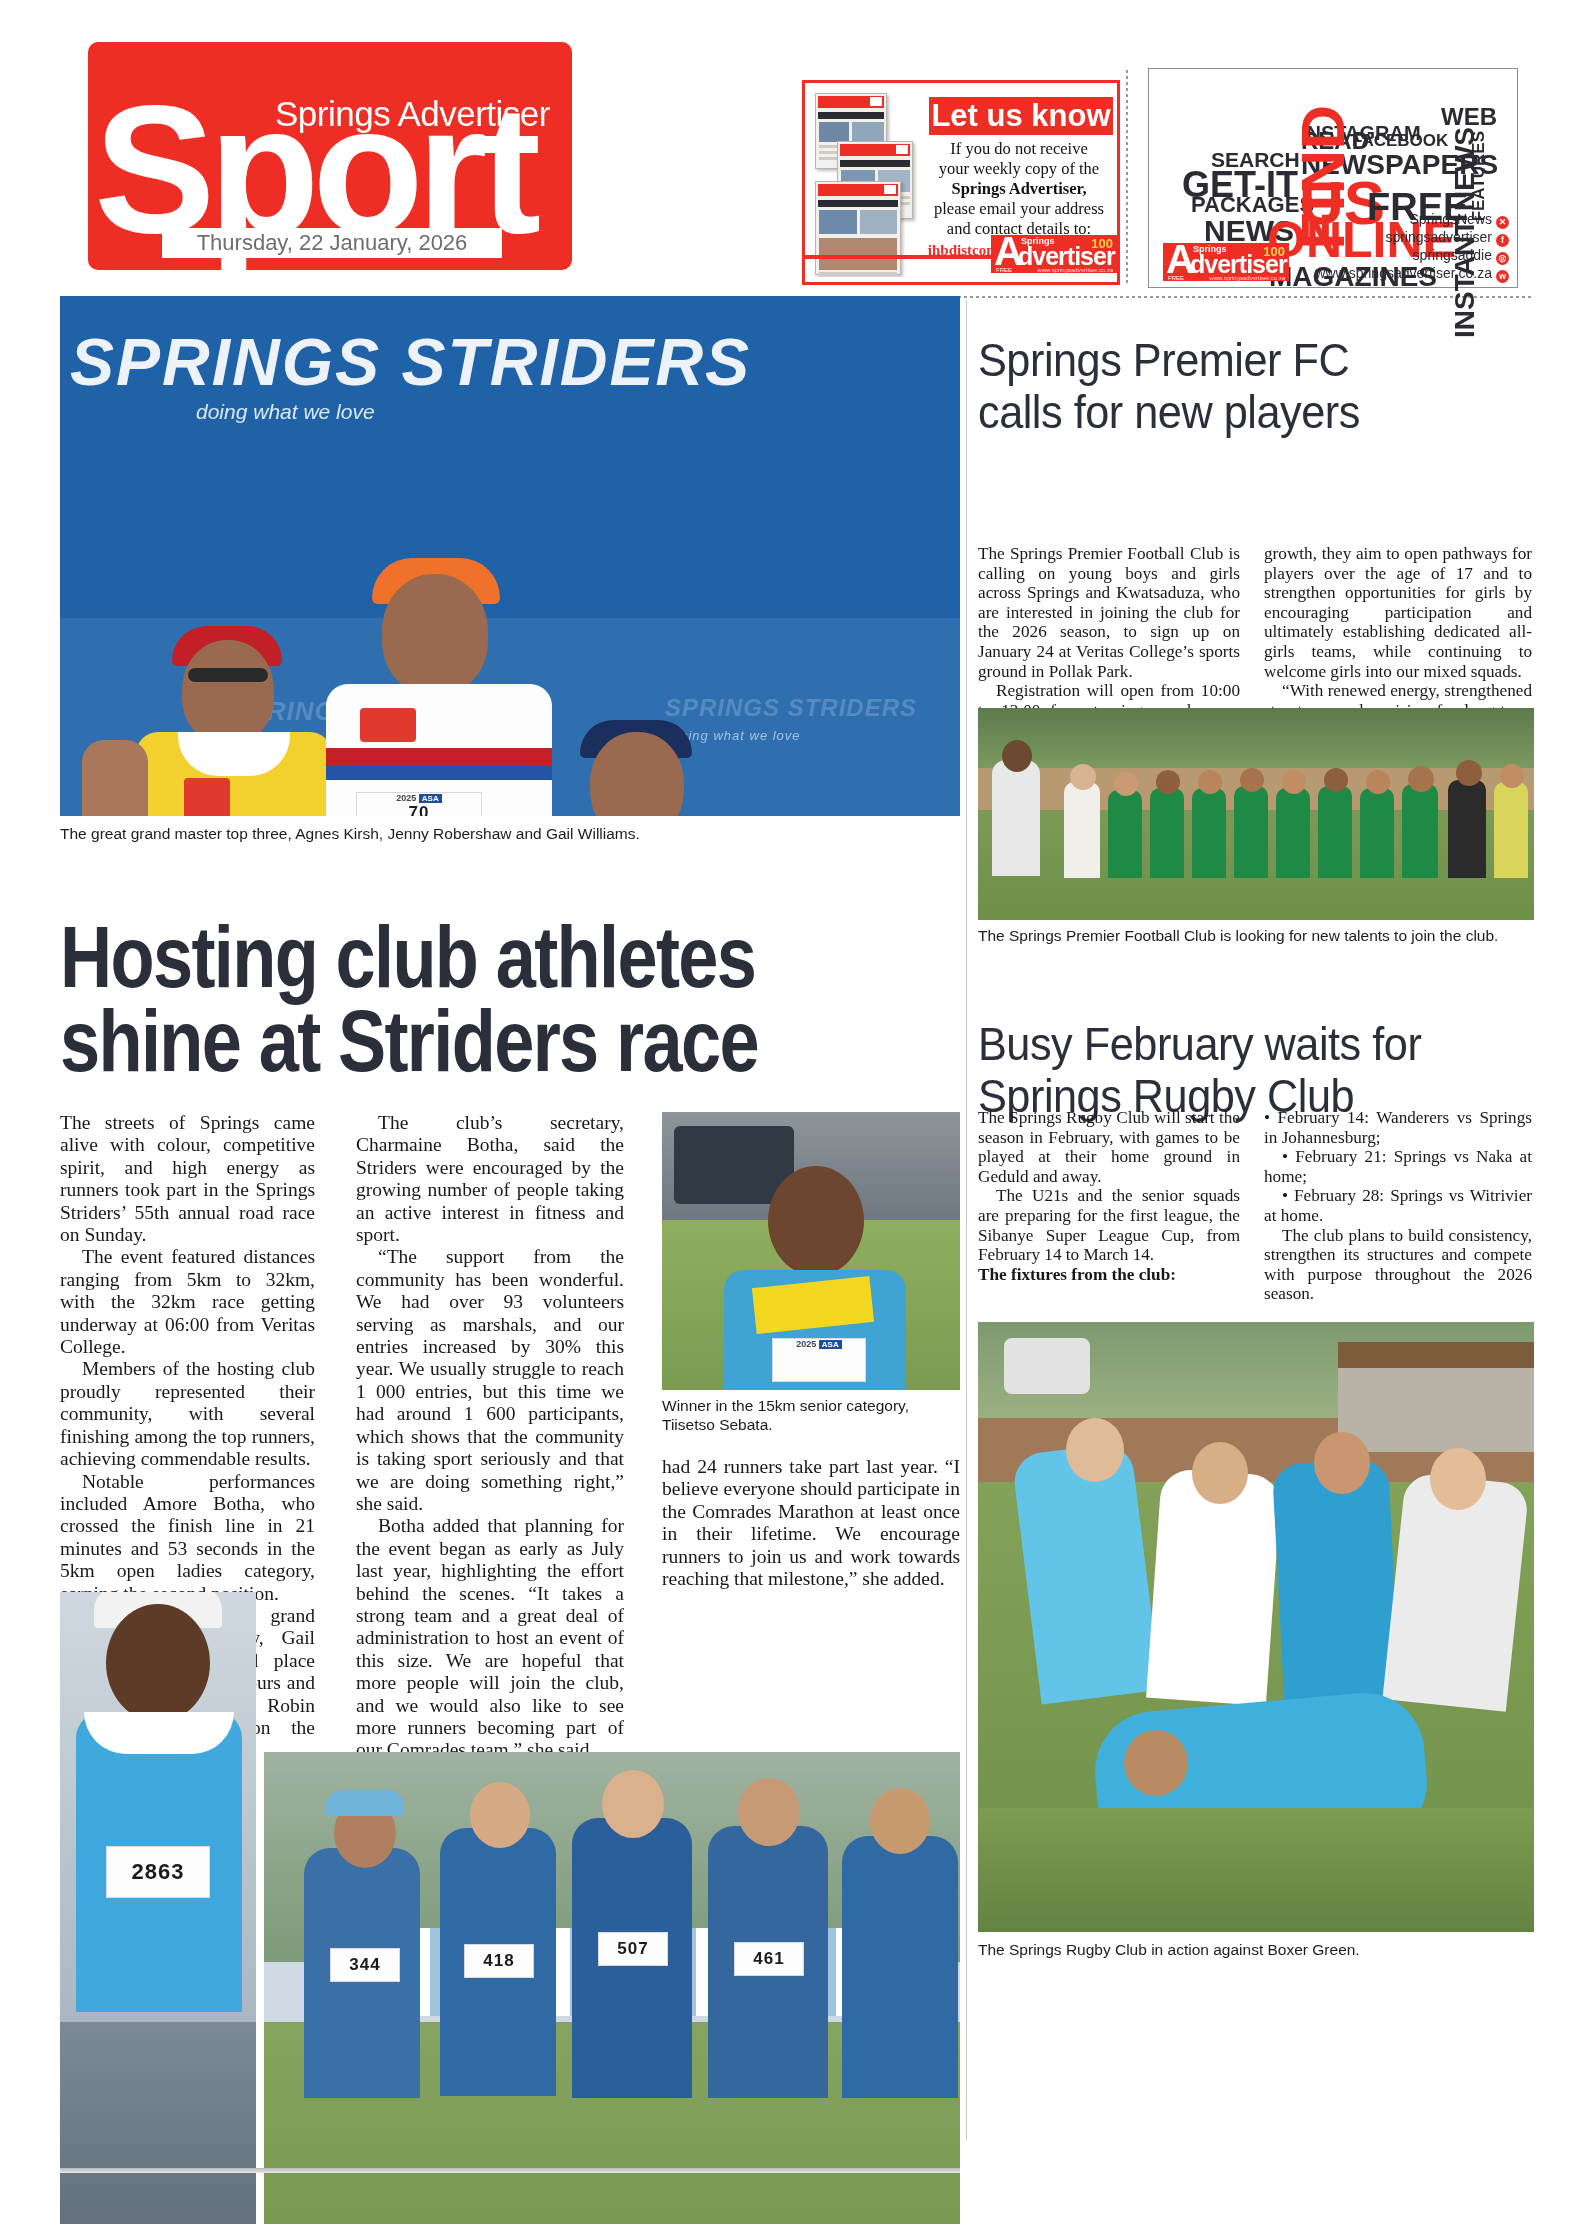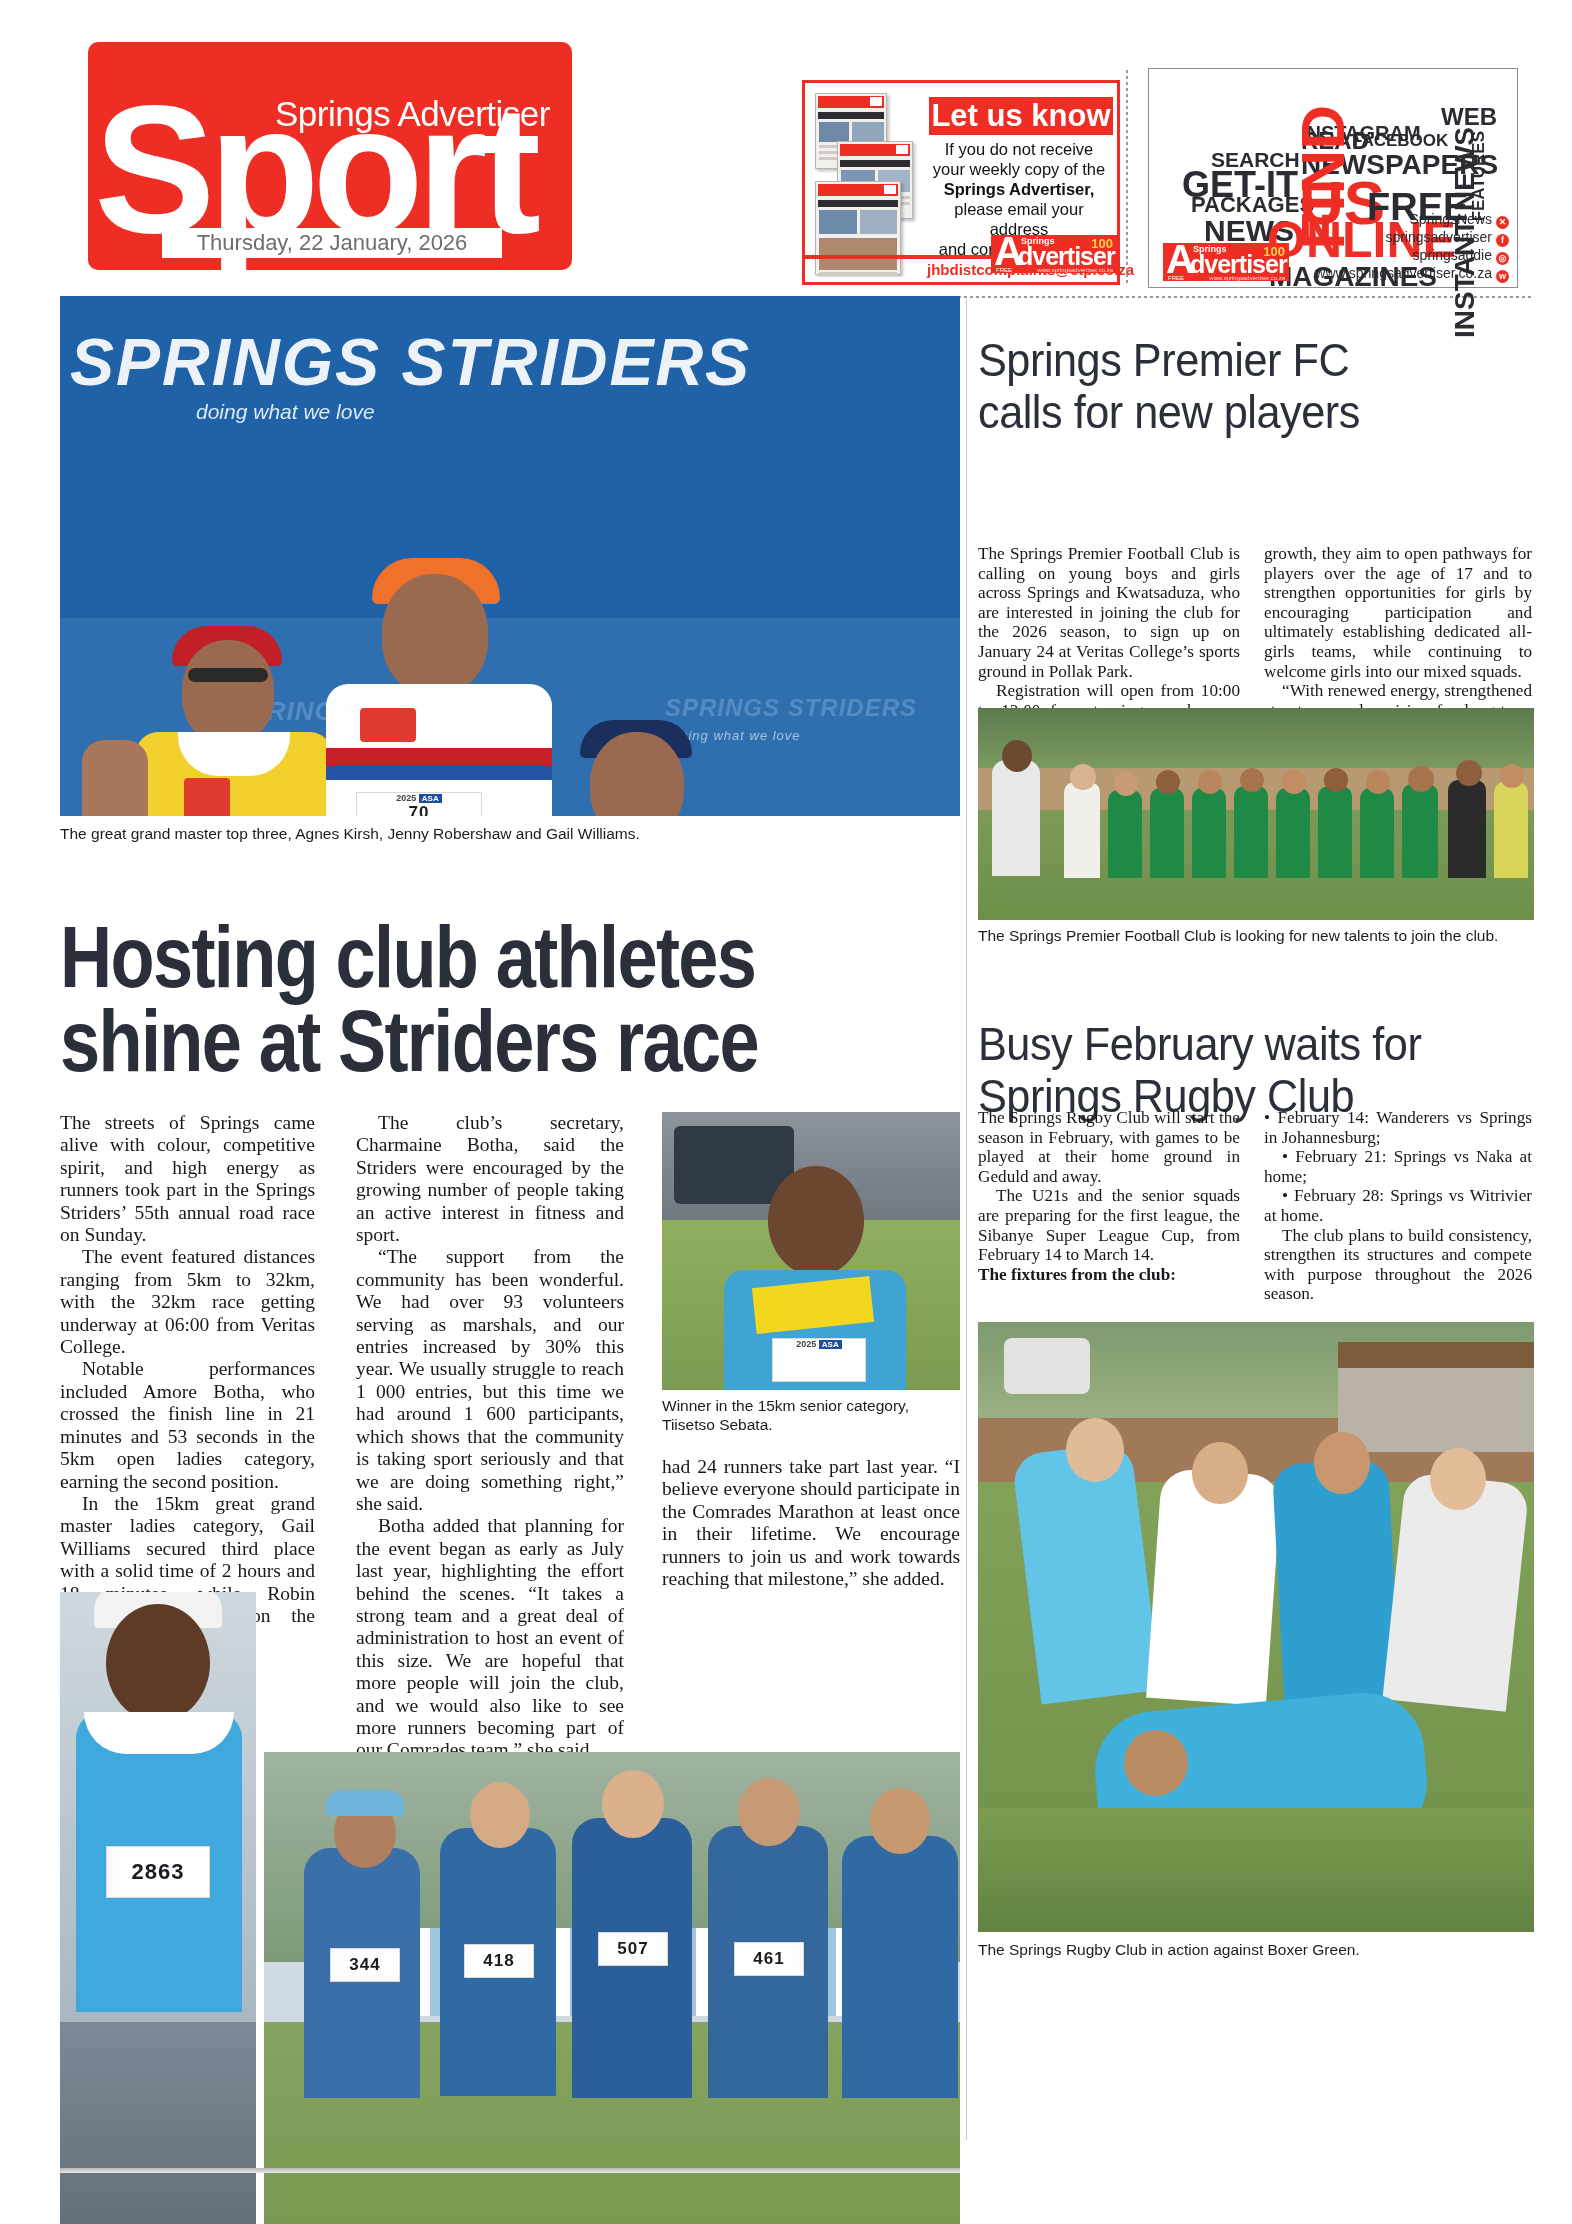--- a/index.html
+++ b/index.html
@@ -64,21 +64,21 @@
   .paper .tx { position:absolute; background:#cfcac3; }
 
   .luk-title {
     position:absolute; left:124px; top:14px; right:4px; height:38px;
     background:#ee2e24; color:#fff;
     font-family:"Liberation Sans", sans-serif;
     font-size:31px; font-weight:bold; line-height:38px; text-align:center;
   }
   .luk-body {
     position:absolute; left:122px; top:56px; right:6px;
-    font-family:Liberation Sans, sans-serif;
+    font-family:Liberation Serif, serif;
     font-size:16.5px; line-height:20px; text-align:center; color:#111;
   }
   .luk-body b { font-weight:bold; }
   .luk-email {
     color:#ee2e24; font-weight:bold; font-size:15px; display:block; margin-top:1px;
   }
   .luk-rule { position:absolute; left:0; top:172px; width:100%; height:4px; background:#ee2e24; }
   .adv-logo {
     background:#ee2e24; color:#fff; position:relative; overflow:hidden;
     font-family:"Liberation Sans", sans-serif;
@@ -390,20 +390,21 @@
     <div class="cap" style="left:0; top:528px; width:880px;">The great grand master top three, Agnes Kirsh, Jenny Robershaw and Gail Williams.</div>
 
     <h1 id="main-headline">
       <span>Hosting club athletes</span><br>
       <span>shine at Striders race</span>
     </h1>
 
     <div class="col" id="story1-c1">
         <p class="first">The streets of Springs came alive with colour, competitive spirit, and high energy as runners took part in the Springs Striders’ 55th annual road race on Sunday.</p>
         <p>The event featured distances ranging from 5km to 32km, with the 32km race getting underway at 06:00 from Veritas College.</p>
+        <p>Members of the hosting club proudly represented their community, with several finishing among the top runners, achieving commendable results.</p>
         <p>Notable performances included Amore Botha, who crossed the finish line in 21 minutes and 53 seconds in the 5km open ladies category, earning the second position.</p>
         <p>In the 15km great grand master ladies category, Gail Williams secured third place with a solid time of 2 hours and 18 minutes, while Robin Williams impressed on the men’s side</p>
       </div>
     <div class="col" id="story1-c2">
         <p>The club’s secretary, Charmaine Botha, said the Striders were encouraged by the growing number of people taking an active interest in fitness and sport.</p>
         <p>“The support from the community has been wonderful. We had over 93 volunteers serving as marshals, and our entries increased by 30% this year. We usually struggle to reach 1 000 entries, but this time we had around 1 600 participants, which shows that the community is taking sport seriously and that we are doing something right,” she said.</p>
         <p>Botha added that planning for the event began as early as July last year, highlighting the effort behind the scenes. “It takes a strong team and a great deal of administration to host an event of this size. We are hopeful that more people will join the club, and we would also like to see more runners becoming part of our Comrades team,” she said.</p>
         <p>Reflecting on the club’s Comrades Marathon involvement, Botha said Springs Striders</p>
       </div>
 

